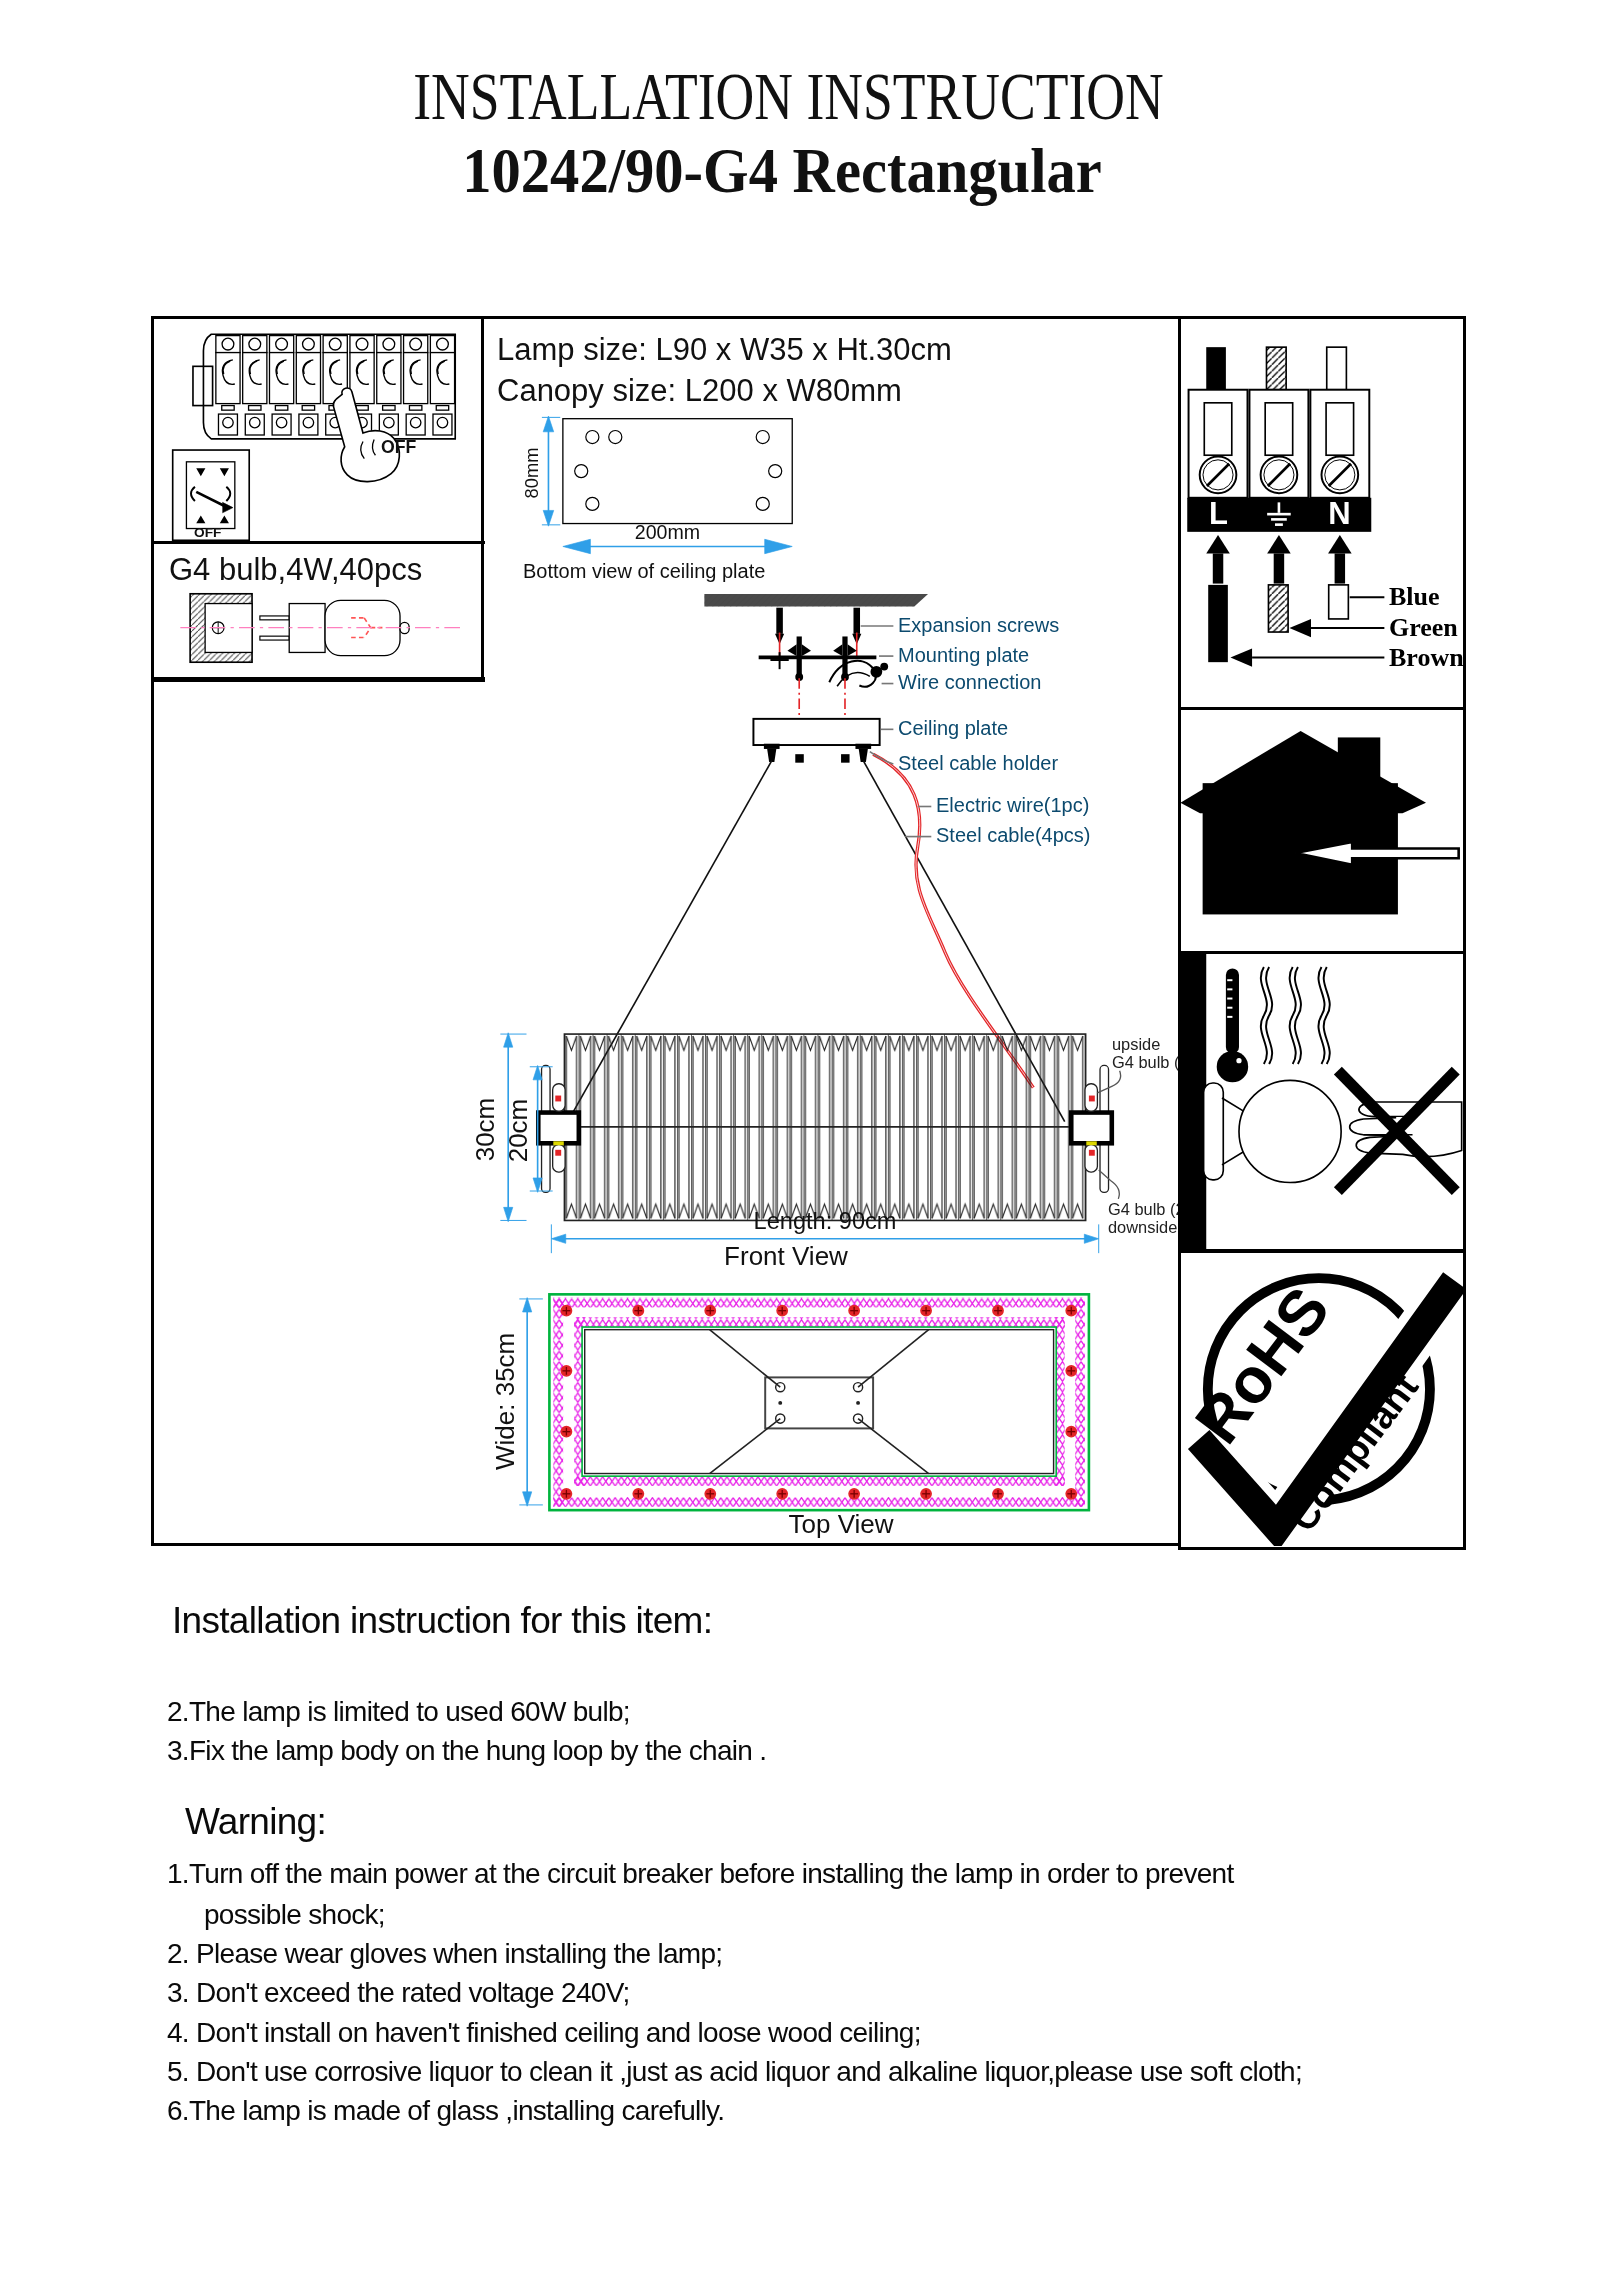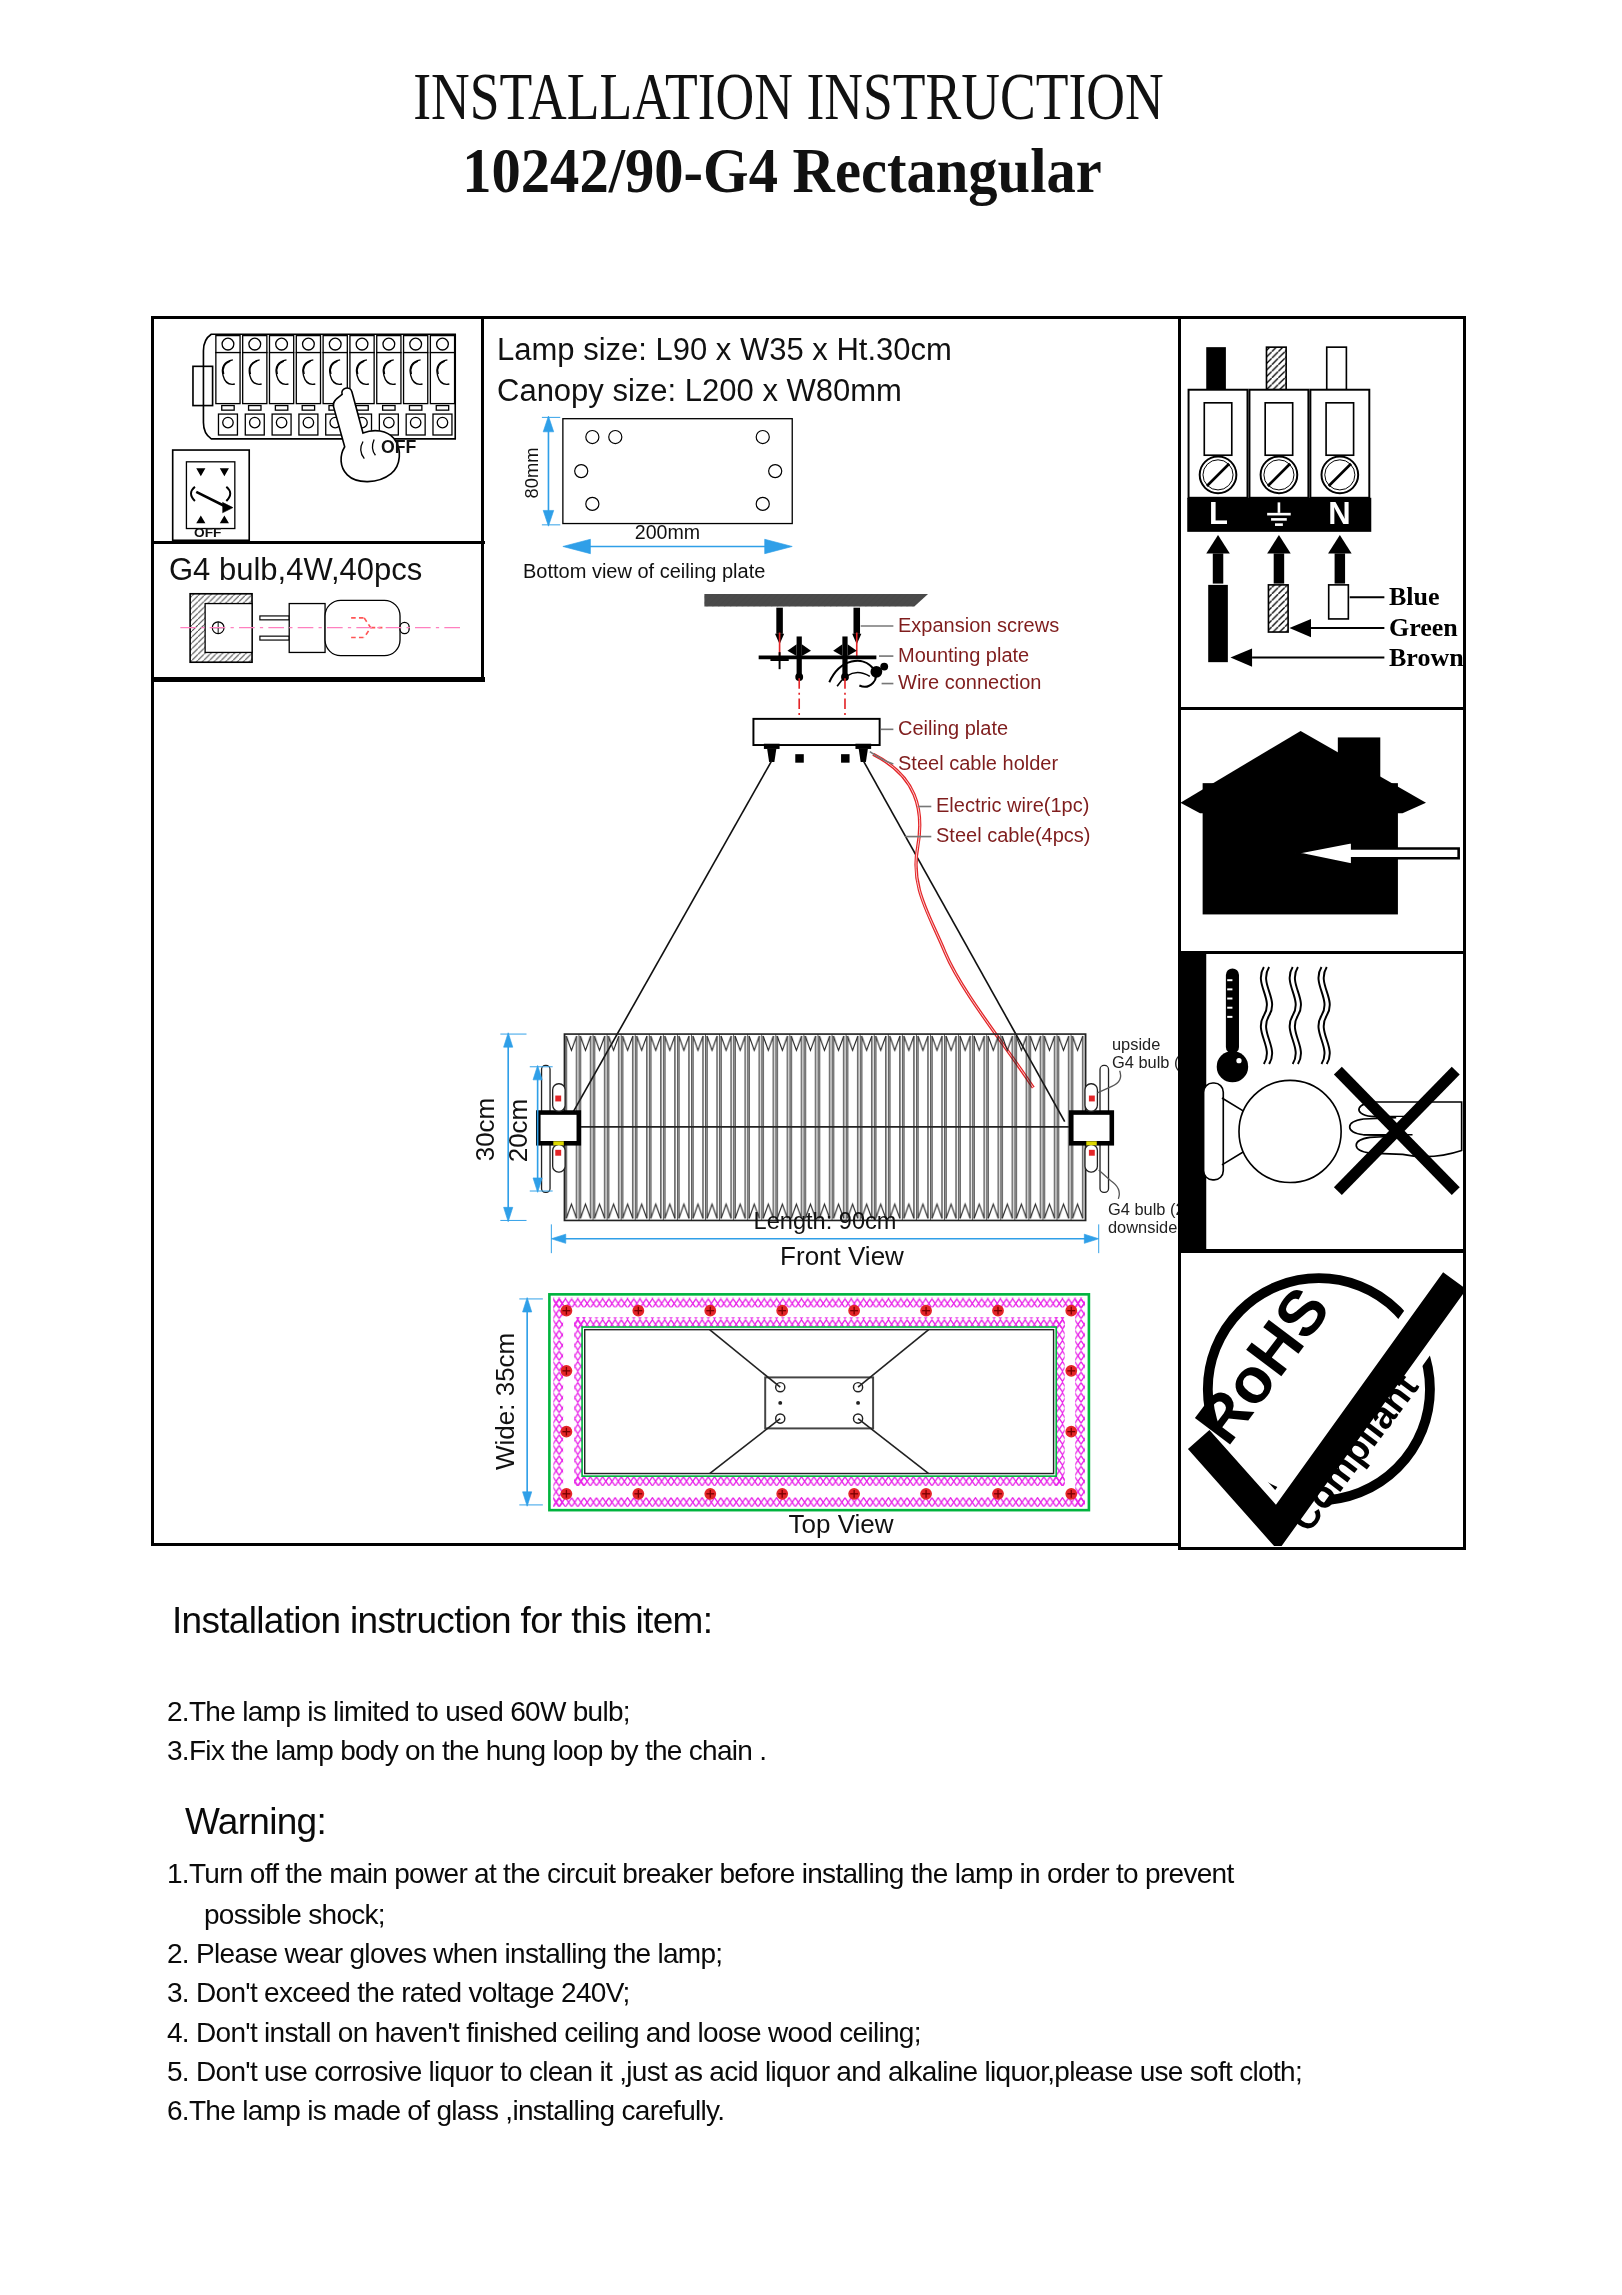--- a/index.html
+++ b/index.html
@@ -4,21 +4,21 @@
 <style>
   html,body{margin:0;padding:0;background:#e8e8e8;}
   .page{position:relative;width:1622px;height:2295px;background:#fff;overflow:hidden;
         font-family:"Liberation Sans",sans-serif;color:#111;}
   .abs{position:absolute;}
   .ttl{font-family:"Liberation Serif",serif;white-space:nowrap;}
   .rot{transform:rotate(-90deg);}
   .ctr{text-align:center;}
   .box{position:absolute;border:3.3px solid #000;background:#fff;}
   .pnl{position:absolute;left:1178px;width:288px;border:3.3px solid #000;background:#fff;box-sizing:border-box;}
-  .lbl{position:absolute;font-size:20px;color:#7f1d1d;white-space:nowrap;}
+  .lbl{position:absolute;font-size:20px;color:#0c4a6e;white-space:nowrap;}
   .smlbl{position:absolute;font-size:16.4px;line-height:18.3px;color:#222;white-space:nowrap;}
   .dim{position:absolute;font-size:26px;color:#111;white-space:nowrap;}
   .body-line{position:absolute;font-size:28px;letter-spacing:-0.7px;white-space:nowrap;color:#0a0a0a;}
   .heading{position:absolute;font-size:37px;letter-spacing:-0.7px;white-space:nowrap;color:#0a0a0a;}
   .wirelbl{position:absolute;font-family:"Liberation Serif",serif;font-weight:bold;font-size:26px;color:#000;}
   .termltr{position:absolute;width:39px;text-align:center;font-size:31px;font-weight:bold;color:#fff;}
   svg{position:absolute;display:block;}
   text{font-family:"Liberation Sans",sans-serif;}
 </style>
 </head>
@@ -333,21 +333,21 @@
   <div class="lbl" style="left:898px;top:644px;">Mounting plate</div>
   <div class="lbl" style="left:898px;top:671px;">Wire connection</div>
   <div class="lbl" style="left:898px;top:717px;">Ceiling plate</div>
   <div class="lbl" style="left:898px;top:752px;">Steel cable holder</div>
   <div class="lbl" style="left:936px;top:794px;">Electric wire(1pc)</div>
   <div class="lbl" style="left:936px;top:824px;">Steel cable(4pcs)</div>
 
   <div class="dim rot ctr" style="left:436px;top:1114px;width:98px;">30cm</div>
   <div class="dim rot ctr" style="left:469px;top:1115px;width:98px;">20cm</div>
   <div class="abs ctr" style="left:694px;top:1208px;width:262px;font-size:23.6px;">Length: 90cm</div>
-  <div class="abs ctr" style="left:711px;top:1241px;width:262px;font-size:26px;">Front View</div>
+  <div class="abs ctr" style="left:655px;top:1241px;width:262px;font-size:26px;">Front View</div>
   <div class="smlbl" style="left:1112px;top:1035px;">
     <div>upside</div>
     <div>G4 bulb (20pcs)</div>
   </div>
   <div class="smlbl" style="left:1108px;top:1200px;">
     <div>G4 bulb (20pcs)</div>
     <div>downside</div>
   </div>
 
   <div class="dim rot ctr" style="left:440px;top:1389px;width:131px;">Wide: 35cm</div>

